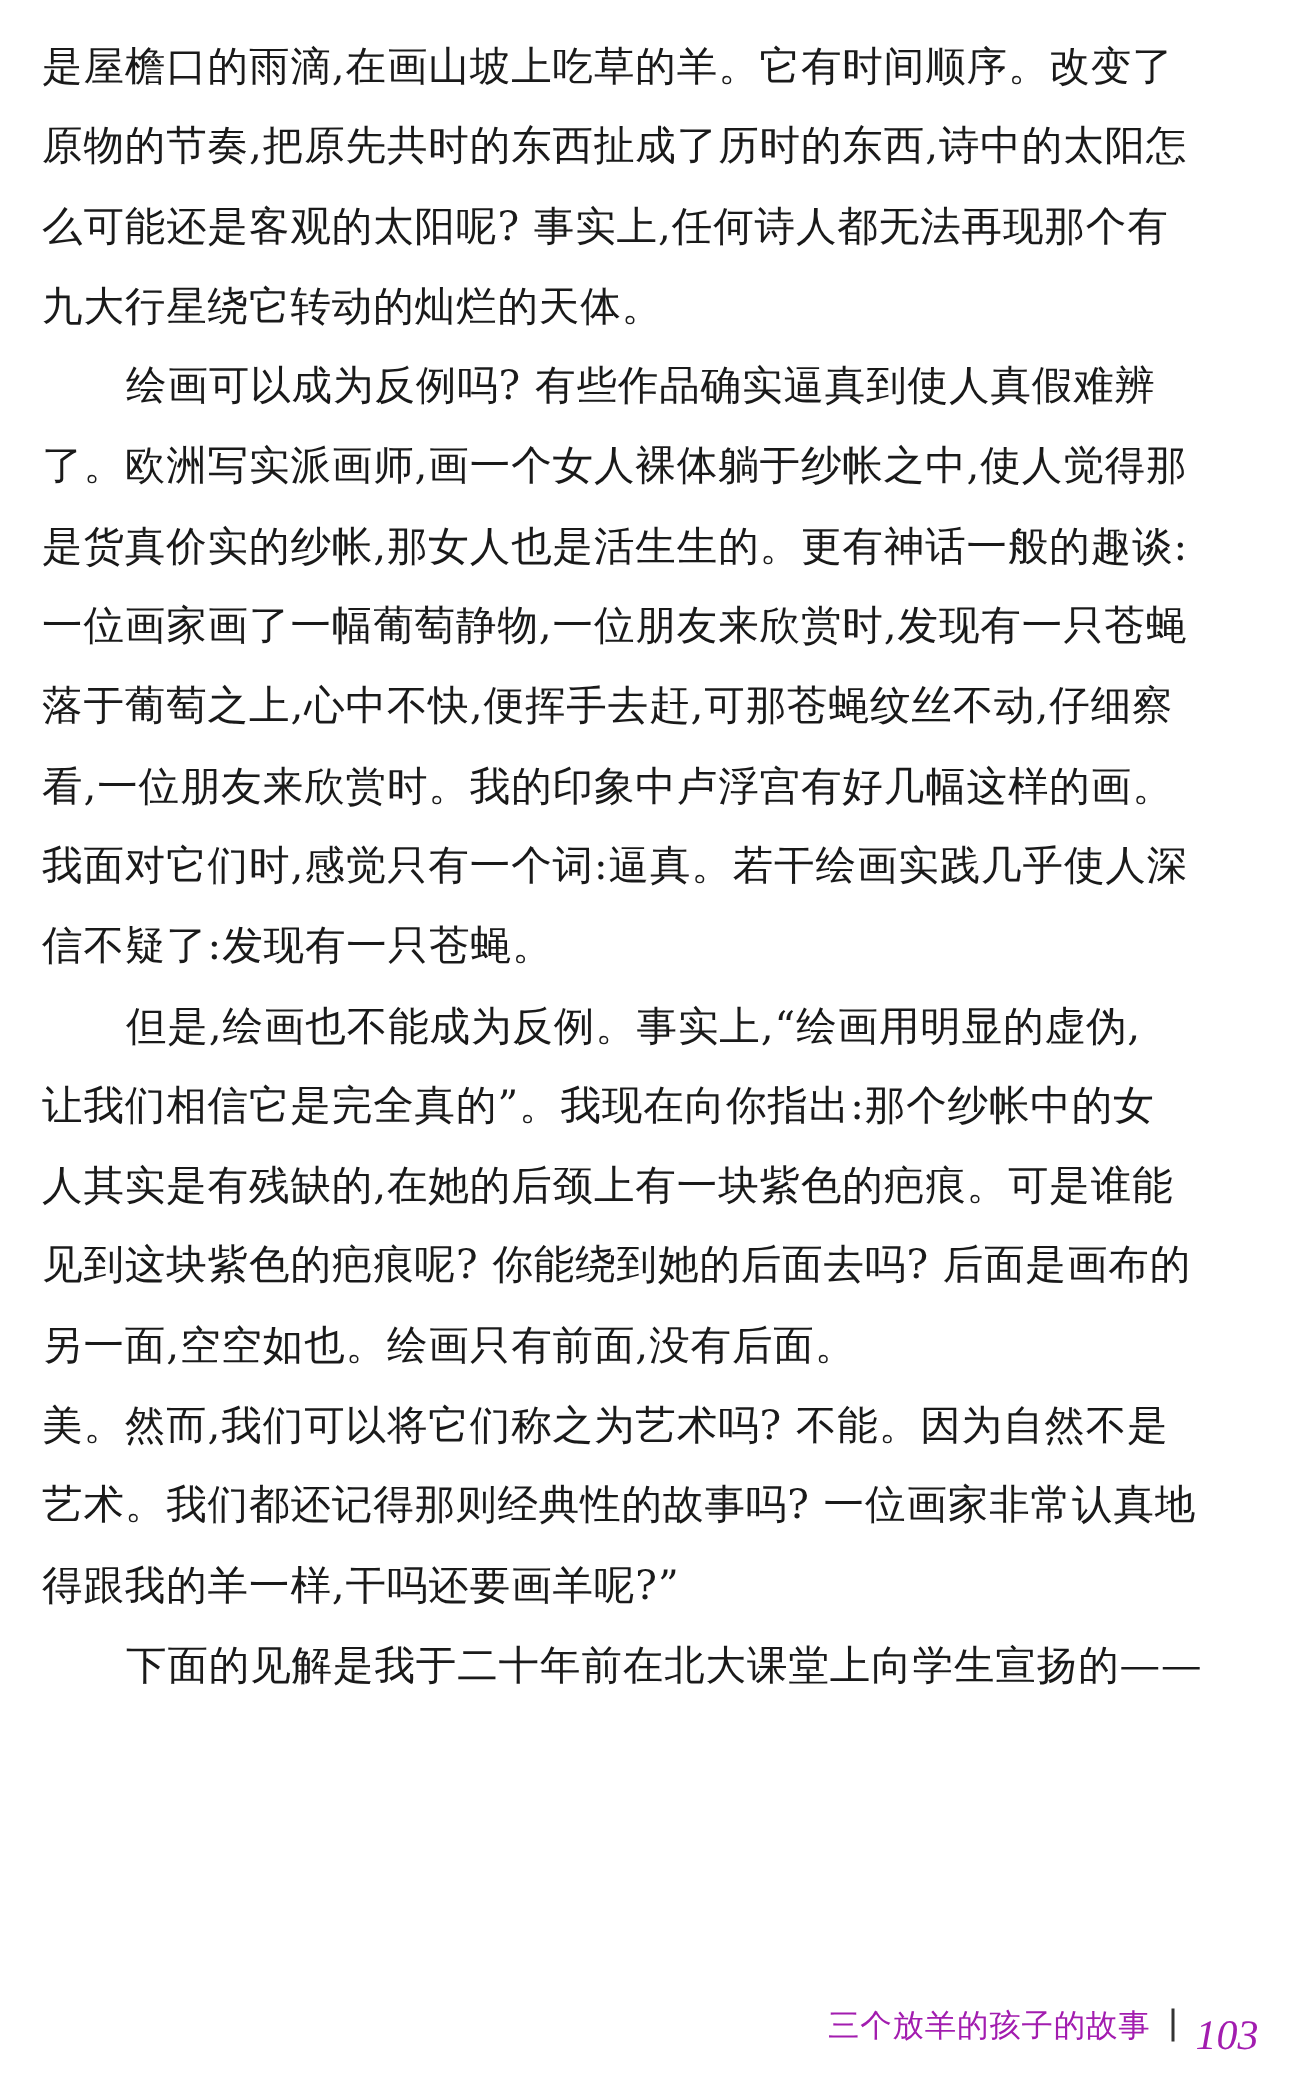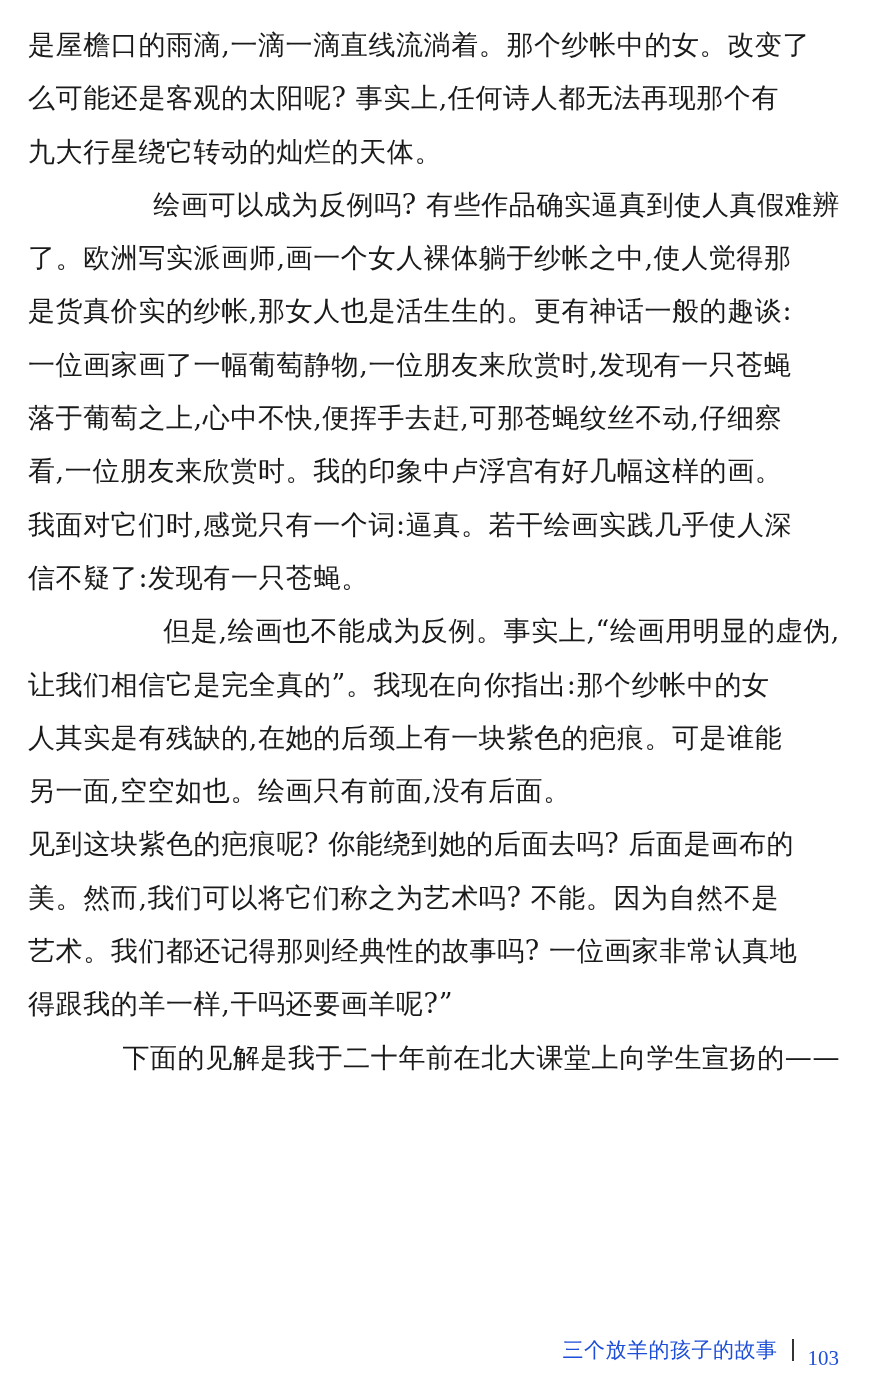--- a/index.html
+++ b/index.html
@@ -23,68 +23,69 @@
   }
   .line {
     height: 53.3px;
     line-height: 53.3px;
     font-size: 27px;
     white-space: nowrap;
     letter-spacing: 0.6px;
   }
   .line.indent {
     padding-left: 56px;
-    text-align: right;
   }
   .footer {
     position: absolute;
     right: 30px;
     top: 1330px;
     height: 40px;
     display: flex;
     align-items: center;
     gap: 14px;
-    color: #1d4ed8;
+    color: #a21caf;
   }
   .running-title {
     font-family: "DejaVu Sans", "Liberation Sans", sans-serif;
     font-size: 21px;
     letter-spacing: 0.5px;
   }
   .divider {
     width: 2px;
     height: 22px;
     background: #333;
   }
   .page-number {
     font-family: "Liberation Serif", "DejaVu Serif", serif;
-    font-size: 21px;
+    font-style: italic;
+    font-size: 28px;
     margin-top: 16px;
   }
 </style>
 </head>
 <body>
 
 <div class="page-body">
-  <div class="line">是屋檐口的雨滴,一滴一滴直线流淌着。那个纱帐中的女。改变了</div>
+  <div class="line">是屋檐口的雨滴,在画山坡上吃草的羊。它有时间顺序。改变了</div>
+  <div class="line">原物的节奏,把原先共时的东西扯成了历时的东西,诗中的太阳怎</div>
   <div class="line">么可能还是客观的太阳呢? 事实上,任何诗人都无法再现那个有</div>
   <div class="line">九大行星绕它转动的灿烂的天体。</div>
   <div class="line indent">绘画可以成为反例吗? 有些作品确实逼真到使人真假难辨</div>
   <div class="line">了。欧洲写实派画师,画一个女人裸体躺于纱帐之中,使人觉得那</div>
   <div class="line">是货真价实的纱帐,那女人也是活生生的。更有神话一般的趣谈:</div>
   <div class="line">一位画家画了一幅葡萄静物,一位朋友来欣赏时,发现有一只苍蝇</div>
   <div class="line">落于葡萄之上,心中不快,便挥手去赶,可那苍蝇纹丝不动,仔细察</div>
   <div class="line">看,一位朋友来欣赏时。我的印象中卢浮宫有好几幅这样的画。</div>
   <div class="line">我面对它们时,感觉只有一个词:逼真。若干绘画实践几乎使人深</div>
   <div class="line">信不疑了:发现有一只苍蝇。</div>
   <div class="line indent">但是,绘画也不能成为反例。事实上,“绘画用明显的虚伪,</div>
   <div class="line">让我们相信它是完全真的”。我现在向你指出:那个纱帐中的女</div>
   <div class="line">人其实是有残缺的,在她的后颈上有一块紫色的疤痕。可是谁能</div>
+  <div class="line">见到这块紫色的疤痕呢? 你能绕到她的后面去吗? 后面是画布的</div>
   <div class="line">另一面,空空如也。绘画只有前面,没有后面。</div>
-  <div class="line">见到这块紫色的疤痕呢? 你能绕到她的后面去吗? 后面是画布的</div>
   <div class="line">美。然而,我们可以将它们称之为艺术吗? 不能。因为自然不是</div>
   <div class="line">艺术。我们都还记得那则经典性的故事吗? 一位画家非常认真地</div>
   <div class="line">得跟我的羊一样,干吗还要画羊呢?”</div>
   <div class="line indent">下面的见解是我于二十年前在北大课堂上向学生宣扬的——</div>
 </div>
 
 <div class="footer">
   <span class="running-title">三个放羊的孩子的故事</span>
   <span class="divider"></span>
   <span class="page-number">103</span>

